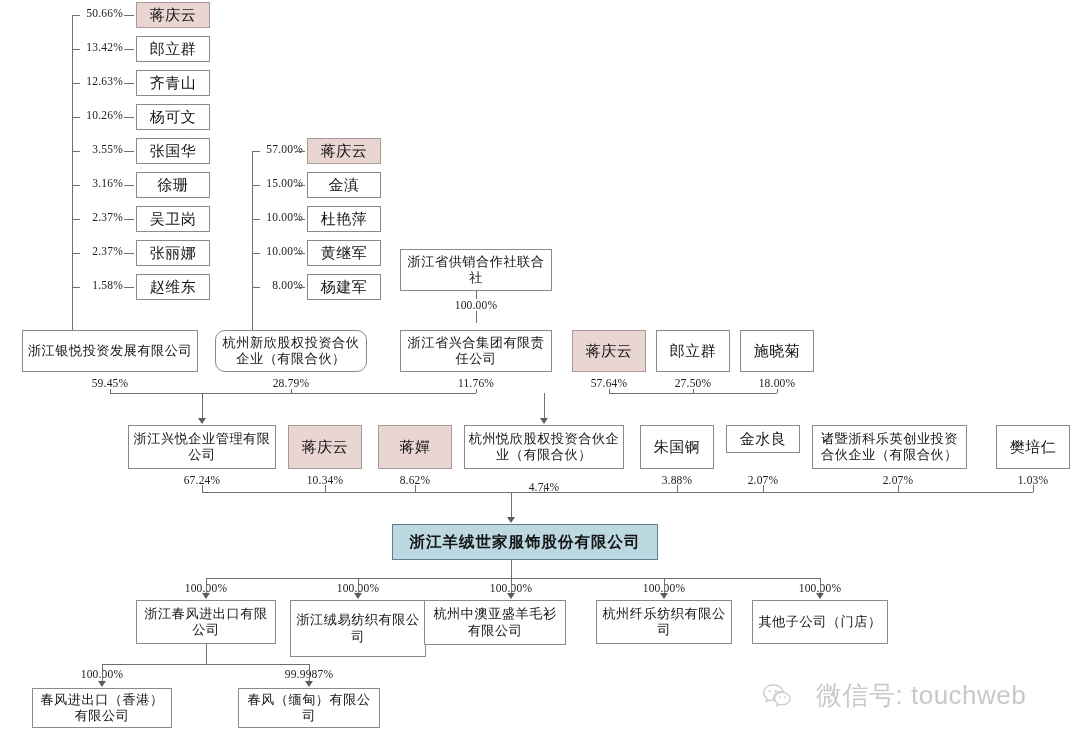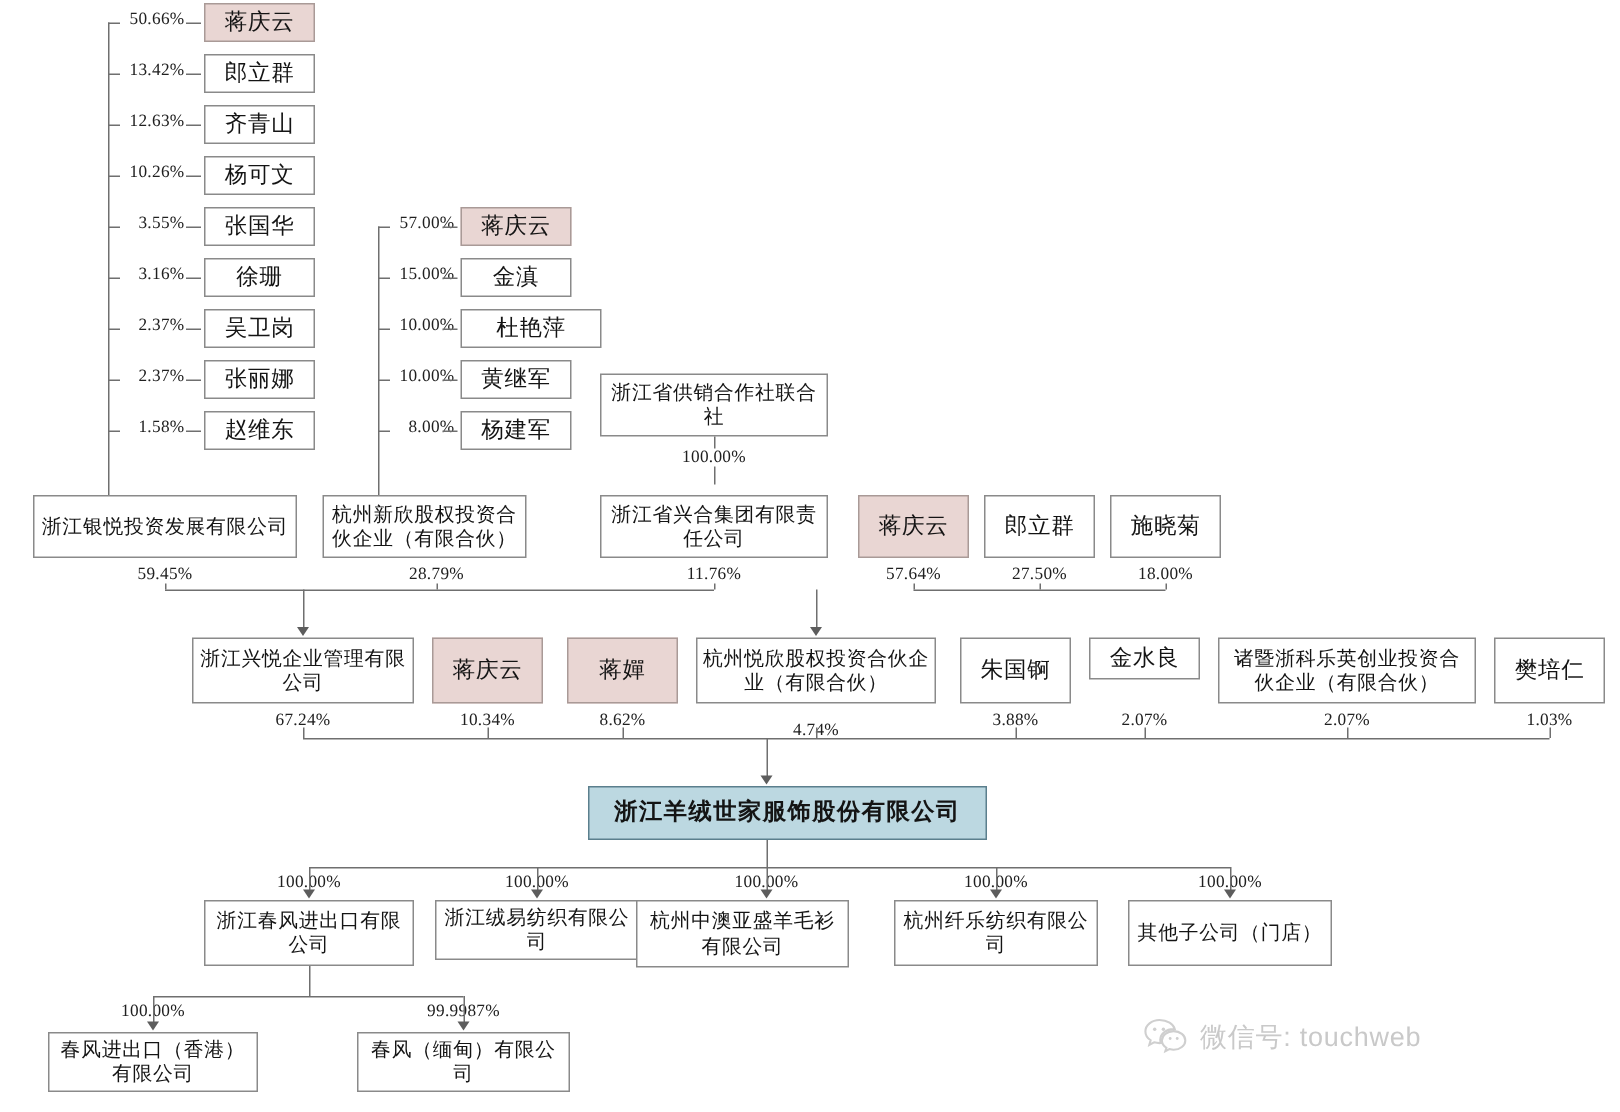--- a/index.html
+++ b/index.html
@@ -60,24 +60,24 @@
     width:0;height:0;
     border-left:4.5px solid transparent;
     border-right:4.5px solid transparent;
     border-top:6.5px solid #5d5d5d;
   }
   
   #wm{
     position:absolute;
     display:flex;
     align-items:center;
-    gap:8px;
+    gap:24px;
     color:#c9c9c9;
     font-family:"Liberation Sans","DejaVu Sans",sans-serif;
-    font-size:18px;
+    font-size:26px;
     letter-spacing:.5px;
     user-select:none;
   }
   #wm svg{display:block;}
 </style>
 </head>
 <body>
 
 <div id="stage">
     <div class="box person pink" style="left: 136px; top: 2px; width: 74px; height: 26px;">蒋庆云</div>
@@ -119,40 +119,40 @@
     <div class="ln vl" style="left: 72px; top: 15px; height: 332px;"></div>
     <div class="arrow" style="left: 67.5px; top: 347px;"></div>
     <div class="box person pink" style="left: 307px; top: 138px; width: 74px; height: 26px;">蒋庆云</div>
     <div class="ln hl" style="left: 252px; top: 151px; width: 8px;"></div>
     <div class="pct" style="left: 263px; top: 143px; width: 40px; text-align: right;">57.00%</div>
     <div class="ln hl" style="left: 295px; top: 151px; width: 10px;"></div>
     <div class="box person" style="left: 307px; top: 172px; width: 74px; height: 26px;">金滇</div>
     <div class="ln hl" style="left: 252px; top: 185px; width: 8px;"></div>
     <div class="pct" style="left: 263px; top: 177px; width: 40px; text-align: right;">15.00%</div>
     <div class="ln hl" style="left: 295px; top: 185px; width: 10px;"></div>
-    <div class="box person" style="left: 307px; top: 206px; width: 94px; height: 26px;">杜艳萍</div>
+    <div class="box person" style="left: 307px; top: 206px; width: 74px; height: 26px;">杜艳萍</div>
     <div class="ln hl" style="left: 252px; top: 219px; width: 8px;"></div>
     <div class="pct" style="left: 263px; top: 211px; width: 40px; text-align: right;">10.00%</div>
     <div class="ln hl" style="left: 295px; top: 219px; width: 10px;"></div>
     <div class="box person" style="left: 307px; top: 240px; width: 74px; height: 26px;">黄继军</div>
     <div class="ln hl" style="left: 252px; top: 253px; width: 8px;"></div>
     <div class="pct" style="left: 263px; top: 245px; width: 40px; text-align: right;">10.00%</div>
     <div class="ln hl" style="left: 295px; top: 253px; width: 10px;"></div>
     <div class="box person" style="left: 307px; top: 274px; width: 74px; height: 26px;">杨建军</div>
     <div class="ln hl" style="left: 252px; top: 287px; width: 8px;"></div>
     <div class="pct" style="left: 263px; top: 279px; width: 40px; text-align: right;">8.00%</div>
     <div class="ln hl" style="left: 295px; top: 287px; width: 10px;"></div>
     <div class="ln vl" style="left: 252px; top: 151px; height: 184px;"></div>
     <div class="arrow" style="left: 247.5px; top: 335px;"></div>
     <div class="box small" style="left: 400px; top: 249px; width: 152px; height: 42px;">浙江省供销合作社联合社</div>
     <div class="ln vl" style="left: 476px; top: 291px; height: 32px;"></div>
     <div class="pct center" style="left: 476px; top: 299px; background: rgb(255, 255, 255); padding: 0px 3px;">100.00%</div>
     <div class="box small" style="left: 22px; top: 330px; width: 176px; height: 42px;">浙江银悦投资发展有限公司</div>
     <div class="pct center" style="left: 110px; top: 377px;">59.45%</div>
-    <div class="box small" style="left: 215px; top: 330px; width: 136px; height: 42px;">杭州新欣股权投资合伙企业（有限合伙）</div>
+    <div class="box small" style="left: 215px; top: 330px; width: 152px; height: 42px; border-radius: 10px;">杭州新欣股权投资合伙企业（有限合伙）</div>
     <div class="pct center" style="left: 291px; top: 377px;">28.79%</div>
     <div class="box small" style="left: 400px; top: 330px; width: 152px; height: 42px;">浙江省兴合集团有限责任公司</div>
     <div class="pct center" style="left: 476px; top: 377px;">11.76%</div>
     <div class="box pink person" style="left: 572px; top: 330px; width: 74px; height: 42px;">蒋庆云</div>
     <div class="pct center" style="left: 609px; top: 377px;">57.64%</div>
     <div class="box person" style="left: 656px; top: 330px; width: 74px; height: 42px;">郎立群</div>
     <div class="pct center" style="left: 693px; top: 377px;">27.50%</div>
     <div class="box person" style="left: 740px; top: 330px; width: 74px; height: 42px;">施晓菊</div>
     <div class="pct center" style="left: 777px; top: 377px;">18.00%</div>
     <div class="ln hl" style="left: 110px; top: 393px; width: 366px;"></div>
@@ -168,21 +168,21 @@
     <div class="box pink person" style="left: 288px; top: 425px; width: 74px; height: 44px;">蒋庆云</div>
     <div class="pct center" style="left: 325px; top: 474px;">10.34%</div>
     <div class="box pink person" style="left: 378px; top: 425px; width: 74px; height: 44px;">蒋嬋</div>
     <div class="pct center" style="left: 415px; top: 474px;">8.62%</div>
     <div class="box small" style="left: 464px; top: 425px; width: 160px; height: 44px;">杭州悦欣股权投资合伙企业（有限合伙）</div>
     <div class="pct center" style="left: 544px; top: 481px;">4.74%</div>
     <div class="box person" style="left: 640px; top: 425px; width: 74px; height: 44px;">朱国锕</div>
     <div class="pct center" style="left: 677px; top: 474px;">3.88%</div>
     <div class="box person" style="left: 726px; top: 425px; width: 74px; height: 28px;">金水良</div>
     <div class="pct center" style="left: 763px; top: 474px;">2.07%</div>
-    <div class="box small" style="left: 812px; top: 425px; width: 172px; height: 44px;">诸暨浙科乐英创业投资合伙企业（有限合伙）</div>
+    <div class="box small" style="left: 812px; top: 425px; width: 155px; height: 44px;">诸暨浙科乐英创业投资合伙企业（有限合伙）</div>
     <div class="pct center" style="left: 898px; top: 474px;">2.07%</div>
     <div class="box person" style="left: 996px; top: 425px; width: 74px; height: 44px;">樊培仁</div>
     <div class="pct center" style="left: 1033px; top: 474px;">1.03%</div>
     <div class="ln vl" style="left: 202px; top: 393px; height: 26px;"></div>
     <div class="arrow" style="left: 197.5px; top: 418px;"></div>
     <div class="ln vl" style="left: 544px; top: 393px; height: 26px;"></div>
     <div class="arrow" style="left: 539.5px; top: 418px;"></div>
     <div class="ln hl" style="left: 202px; top: 492px; width: 831px;"></div>
     <div class="ln vl" style="left: 202px; top: 485px; height: 7px;"></div>
     <div class="ln vl" style="left: 325px; top: 485px; height: 7px;"></div>
@@ -190,21 +190,21 @@
     <div class="ln vl" style="left: 544px; top: 485px; height: 7px;"></div>
     <div class="ln vl" style="left: 677px; top: 485px; height: 7px;"></div>
     <div class="ln vl" style="left: 763px; top: 485px; height: 7px;"></div>
     <div class="ln vl" style="left: 898px; top: 485px; height: 7px;"></div>
     <div class="ln vl" style="left: 1033px; top: 485px; height: 7px;"></div>
     <div class="ln vl" style="left: 511px; top: 492px; height: 26px;"></div>
     <div class="arrow" style="left: 506.5px; top: 517px;"></div>
     <div class="box blue" style="left: 392px; top: 524px; width: 266px; height: 36px;">浙江羊绒世家服饰股份有限公司</div>
     <div class="box small" style="left: 136px; top: 600px; width: 140px; height: 44px;">浙江春风进出口有限公司</div>
     <div class="pct center" style="left: 206px; top: 582px; background: rgb(255, 255, 255); padding: 0px 3px;">100.00%</div>
-    <div class="box small" style="left: 290px; top: 600px; width: 136px; height: 40px;">浙江绒易纺织有限公司</div>
+    <div class="box small" style="left: 290px; top: 600px; width: 136px; height: 57px;">浙江绒易纺织有限公司</div>
     <div class="pct center" style="left: 358px; top: 582px; background: rgb(255, 255, 255); padding: 0px 3px;">100.00%</div>
     <div class="box small" style="left: 424px; top: 600px; width: 142px; height: 45px;">杭州中澳亚盛羊毛衫有限公司</div>
     <div class="pct center" style="left: 511px; top: 582px; background: rgb(255, 255, 255); padding: 0px 3px;">100.00%</div>
     <div class="box small" style="left: 596px; top: 600px; width: 136px; height: 44px;">杭州纤乐纺织有限公司</div>
     <div class="pct center" style="left: 664px; top: 582px; background: rgb(255, 255, 255); padding: 0px 3px;">100.00%</div>
     <div class="box small" style="left: 752px; top: 600px; width: 136px; height: 44px;">其他子公司（门店）</div>
     <div class="pct center" style="left: 820px; top: 582px; background: rgb(255, 255, 255); padding: 0px 3px;">100.00%</div>
     <div class="ln hl" style="left: 206px; top: 578px; width: 614px;"></div>
     <div class="ln vl" style="left: 511px; top: 560px; height: 18px;"></div>
     <div class="ln vl" style="left: 206px; top: 578px; height: 16px;"></div>

